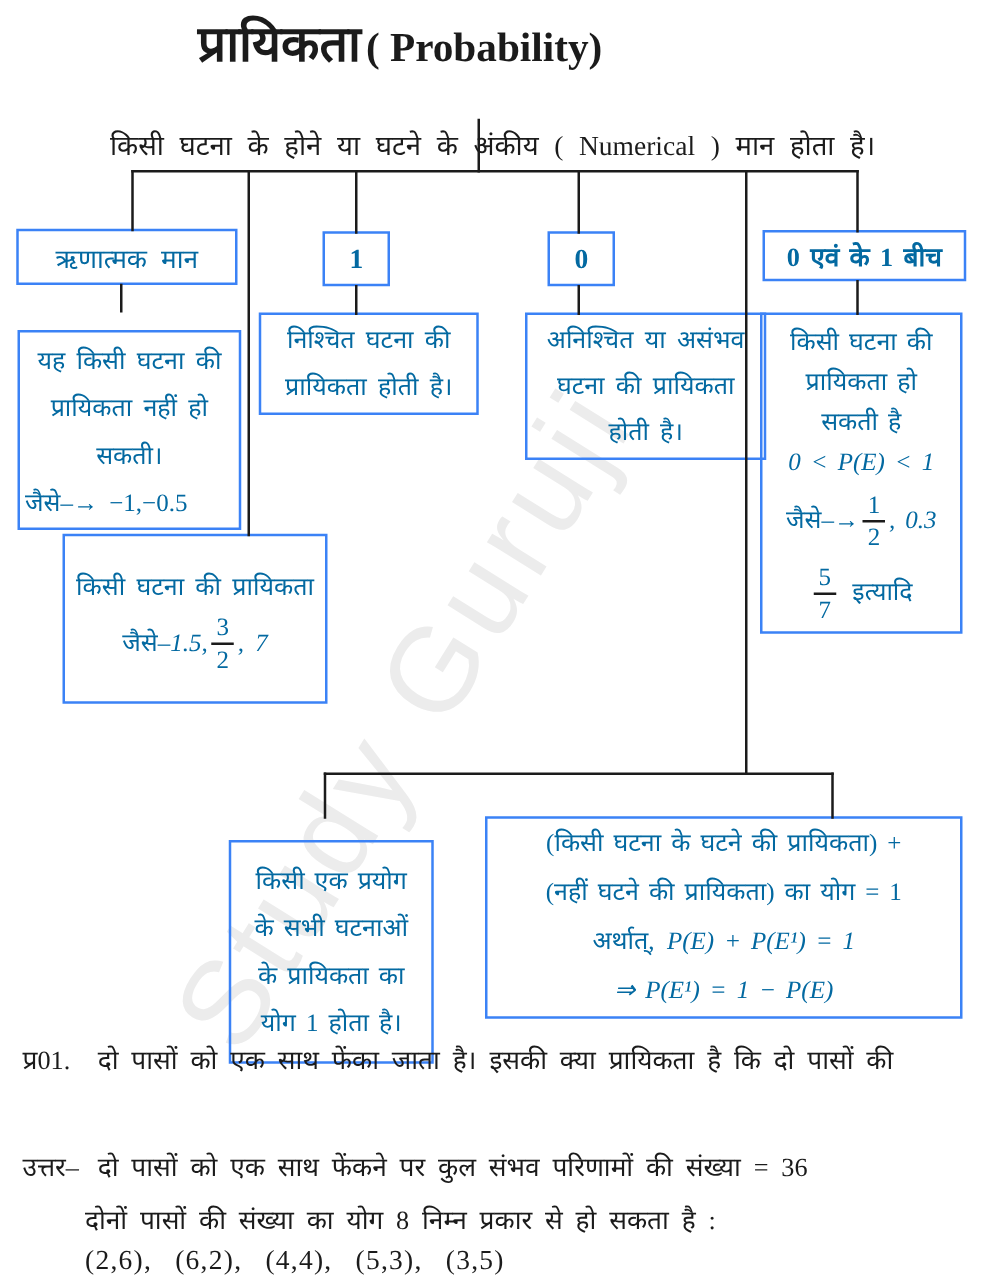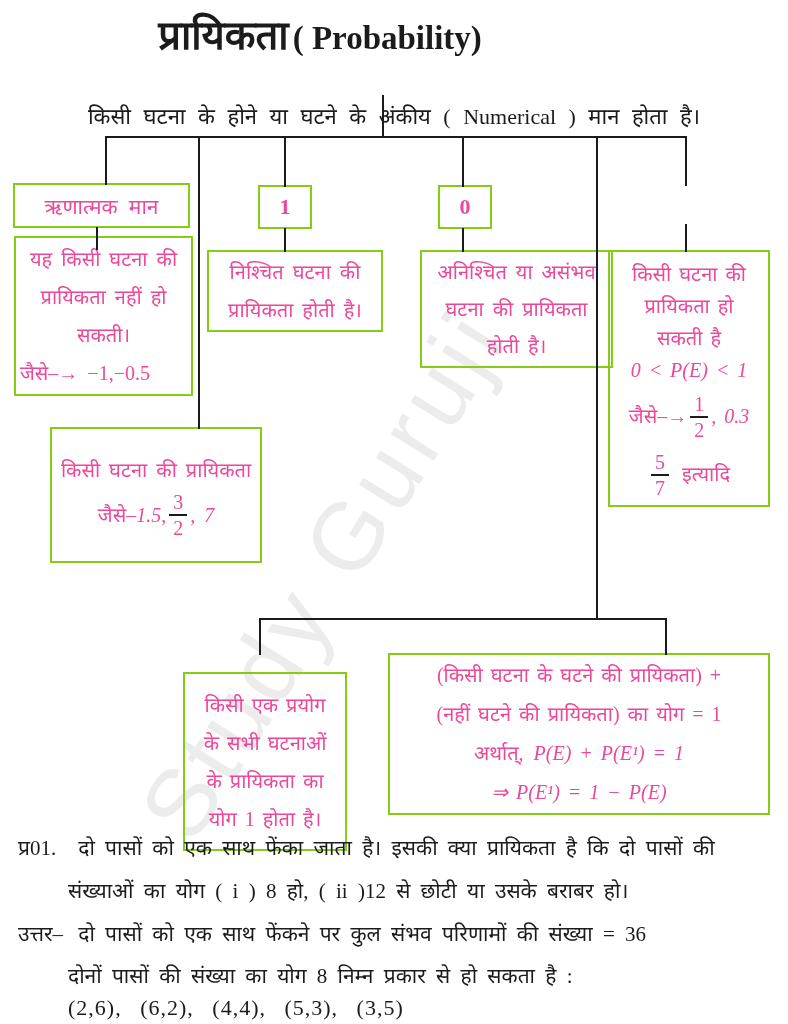--- a/index.html
+++ b/index.html
@@ -20,44 +20,44 @@
     color:#ececec; font-family:"Liberation Sans",sans-serif;
     z-index:0;
   }
   .layer { position:absolute; inset:0; z-index:1; }
   
   .vline,.hline { position:absolute; background:#1b1b1b; }
   .vline { width:2px; }
   .hline { height:2px; }
   
   .bx {
-    position:absolute; border:2px solid #84cc16; background:transparent;
+    position:absolute; border:2px solid #3b82f6; background:transparent;
     display:flex; flex-direction:column; justify-content:center; align-items:center;
-    text-align:center; font-size:20px; color:#ec4899;
+    text-align:center; font-size:20px; color:#0369a1;
   }
   .bx .ln { display:block; }
   
   #title-row {
     position:absolute; top:6px; left:0; width:640px;
     text-align:center; white-space:nowrap;
   }
   #title-hi { font-size:40px; font-weight:bold; }
   #title-en { font-size:33px; font-weight:bold; font-family:"Liberation Serif",serif; }
   #subtitle {
     position:absolute; top:64px; left:0; width:788px;
     text-align:center; font-size:22px; word-spacing:7px; white-space:nowrap;margin-top:36px;
   }
   
   .lvl1 { font-weight:bold; font-size:21px; }
   #box-negative { left:13px; top:183px; width:177px; height:45px; font-weight:normal; word-spacing:6px; }
   #box-one  { left:258px; top:185px; width:54px; height:44px; font-size:22px; }
   #box-zero { left:438px; top:185px; width:54px; height:44px; font-size:22px; }
   #box-between { left:610px; top:184px; width:163px; height:41px; word-spacing:3px; }
   
-  #box-negative-detail { left:14px;  top:236px; width:179px; height:160px; line-height:38px; word-spacing:4px; }
+  #box-negative-detail { left:14px;  top:264px; width:179px; height:160px; line-height:38px; word-spacing:4px;justify-content:flex-end; }
   #box-one-detail      { left:207px; top:250px; width:176px; height:82px;  line-height:38px; word-spacing:4px; }
   #box-zero-detail     { left:397px; top:250px; width:193px; height:118px; line-height:37px; word-spacing:4px;margin-left:23px; }
   #box-between-detail  { left:608px; top:250px; width:162px; height:257px; line-height:32px; word-spacing:3px; }
   #box-maxone          { left:50px;  top:427px; width:212px; height:136px; line-height:40px; word-spacing:4px; }
   #box-sum             { left:183px; top:672px; width:164px; height:179px; line-height:38px; word-spacing:3px; }
   #box-complement      { left:388px; top:653px; width:382px; height:162px; line-height:39px; word-spacing:3px; }
   .math { font-family:"Liberation Serif",serif; font-style:italic; }
   .exline { display:flex; align-items:center; justify-content:center; line-height:1.15; }
   .frac {
     display:inline-flex; flex-direction:column; align-items:center;
@@ -105,20 +105,23 @@
 
   <div class="bx lvl1" id="box-negative">
     <span class="ln">ऋणात्मक मान</span>
   </div>
   <div class="bx lvl1" id="box-one">
     <span class="ln">1</span>
   </div>
   <div class="bx lvl1" id="box-zero">
     <span class="ln">0</span>
   </div>
+  <div class="bx lvl1" id="box-between">
+    <span class="ln">0 एवं के 1 बीच</span>
+  </div>
 
   <div class="bx" id="box-negative-detail">
     <span class="ln">यह किसी घटना की</span>
     <span class="ln">प्रायिकता नहीं हो</span>
     <span class="ln">सकती।</span>
     <span class="ln left-al">जैसे–→ −1,−0.5</span>
   </div>
 
   <div class="bx" id="box-one-detail">
     <span class="ln">निश्चित घटना की</span>
@@ -181,23 +184,20 @@
       <span>अर्थात्,</span>
       <span class="math">P(E) + P(E¹) = 1</span>
     </span>
     <span class="ln math">⇒ P(E¹) = 1 − P(E)</span>
   </div>
 
   <div class="qrow" style="left:18px;top:833px;">
     <span class="qlabel">प्र01.</span>
     <span>दो पासों को एक साथ फेंका जाता है। इसकी क्या प्रायिकता है कि दो पासों की</span>
   </div>
-  <div class="qrow" style="left:68px;top:876px;">
-    <span>संख्याओं का योग ( i ) 8 हो, ( ii )12 से छोटी या उसके बराबर हो।</span>
-  </div>
   <div class="qrow" style="left:18px;top:919px;">
     <span class="qlabel">उत्तर–</span>
     <span>दो पासों को एक साथ फेंकने पर कुल संभव परिणामों की संख्या = 36</span>
   </div>
   <div class="qrow" style="left:68px;top:961px;">
     <span>दोनों पासों की संख्या का योग 8 निम्न प्रकार से हो सकता है :</span>
   </div>
   <div class="qrow" id="qa-a3" style="left:68px;top:995px;">
     <span>(2,6), (6,2), (4,4), (5,3), (3,5)</span>
   </div>

